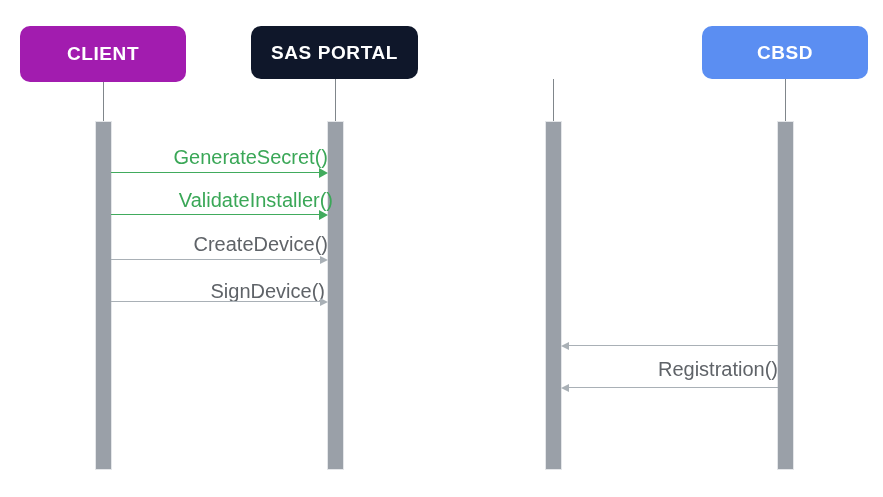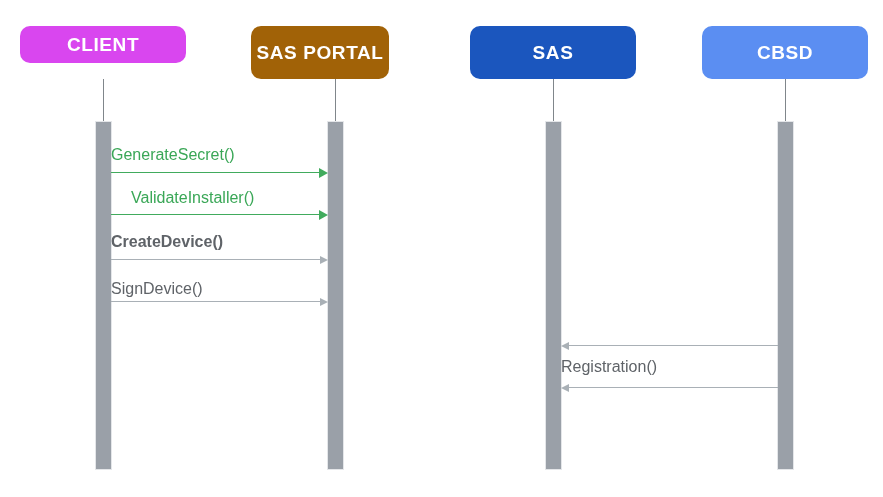--- a/index.html
+++ b/index.html
@@ -66,22 +66,22 @@
     border-bottom: 4px solid transparent;
     border-left: 8px solid #a9b0b6;
   }
   .arrow-head.left-gray {
     border-top: 4px solid transparent;
     border-bottom: 4px solid transparent;
     border-right: 8px solid #a9b0b6;
   }
   .msg-label {
     position: absolute;
-    font-size: 16px;
-    text-align: left;
+    font-size: 20px;
+    text-align: right;
     white-space: nowrap;
     user-select: none;
   }
   .msg-label.green { color: #3aa757; }
   .msg-label.gray  { color: #5f6368; }
 </style>
 </head>
 <body>
 
 <div id="diagram-root">
@@ -89,45 +89,42 @@
   <div class="lifeline" style="left:103px; top:79px; height:42px;"></div>
   <div class="lifeline" style="left:335px; top:79px; height:42px;"></div>
   <div class="lifeline" style="left:553px; top:79px; height:42px;"></div>
   <div class="lifeline" style="left:785px; top:79px; height:42px;"></div>
 
   <div class="activation" style="left:95px; top:121px; width:17px; height:349px;"></div>
   <div class="activation" style="left:327px; top:121px; width:17px; height:349px;"></div>
   <div class="activation" style="left:545px; top:121px; width:17px; height:349px;"></div>
   <div class="activation" style="left:777px; top:121px; width:17px; height:349px;"></div>
 
-  <div class="actor-box" style="left:20px; top:26px; width:166px; height:37px; background:#d946ef;text-align:center;">
+  <div class="actor-box" style="left:20px; top:26px; width:166px; height:56px; background:#a21caf;text-align:center;">
     <span>CLIENT</span>
   </div>
 
-  <div class="actor-box" style="left:251px; top:26px; width:138px; height:53px; background:#a16207;">
+  <div class="actor-box" style="left:251px; top:26px; width:167px; height:53px; background:#0f172a;">
     <span>SAS PORTAL</span>
   </div>
 
-  <div class="actor-box" style="left:470px; top:26px; width:166px; height:53px; background:#1b56be;">
-    <span>SAS</span>
-  </div>
 
   <div class="actor-box" style="left:702px; top:26px; width:166px; height:53px; background:#5b8ef2;">
     <span>CBSD</span>
   </div>
 
   <div class="msg-label green" style="left:111px; top:146px; width:217px;">GenerateSecret()</div>
   <div class="msg-line green" style="left:111px; top:172px; width:208px;"></div>
   <div class="arrow-head right-green" style="left:319px; top:168px;"></div>
 
-  <div class="msg-label green" style="left:111px; top:189px; width:222px;margin-left:20px;">ValidateInstaller()</div>
+  <div class="msg-label green" style="left:111px; top:189px; width:222px;">ValidateInstaller()</div>
   <div class="msg-line green" style="left:111px; top:214px; width:208px;"></div>
   <div class="arrow-head right-green" style="left:319px; top:210px;"></div>
 
-  <div class="msg-label gray" style="left:111px; top:233px; width:217px;font-weight:bold;">CreateDevice()</div>
+  <div class="msg-label gray" style="left:111px; top:233px; width:217px;">CreateDevice()</div>
   <div class="msg-line gray" style="left:111px; top:259px; width:209px;"></div>
   <div class="arrow-head right-gray" style="left:320px; top:256px;"></div>
 
   <div class="msg-label gray" style="left:111px; top:280px; width:214px;">SignDevice()</div>
   <div class="msg-line gray" style="left:111px; top:301px; width:209px;"></div>
   <div class="arrow-head right-gray" style="left:320px; top:298px;"></div>
 
   <div class="msg-label gray" style="left:561px; top:322px; width:217px;margin-top:36px;">Registration()</div>
   <div class="msg-line gray" style="left:569px; top:345px; width:209px;"></div>
   <div class="arrow-head left-gray" style="left:561px; top:342px;"></div>

